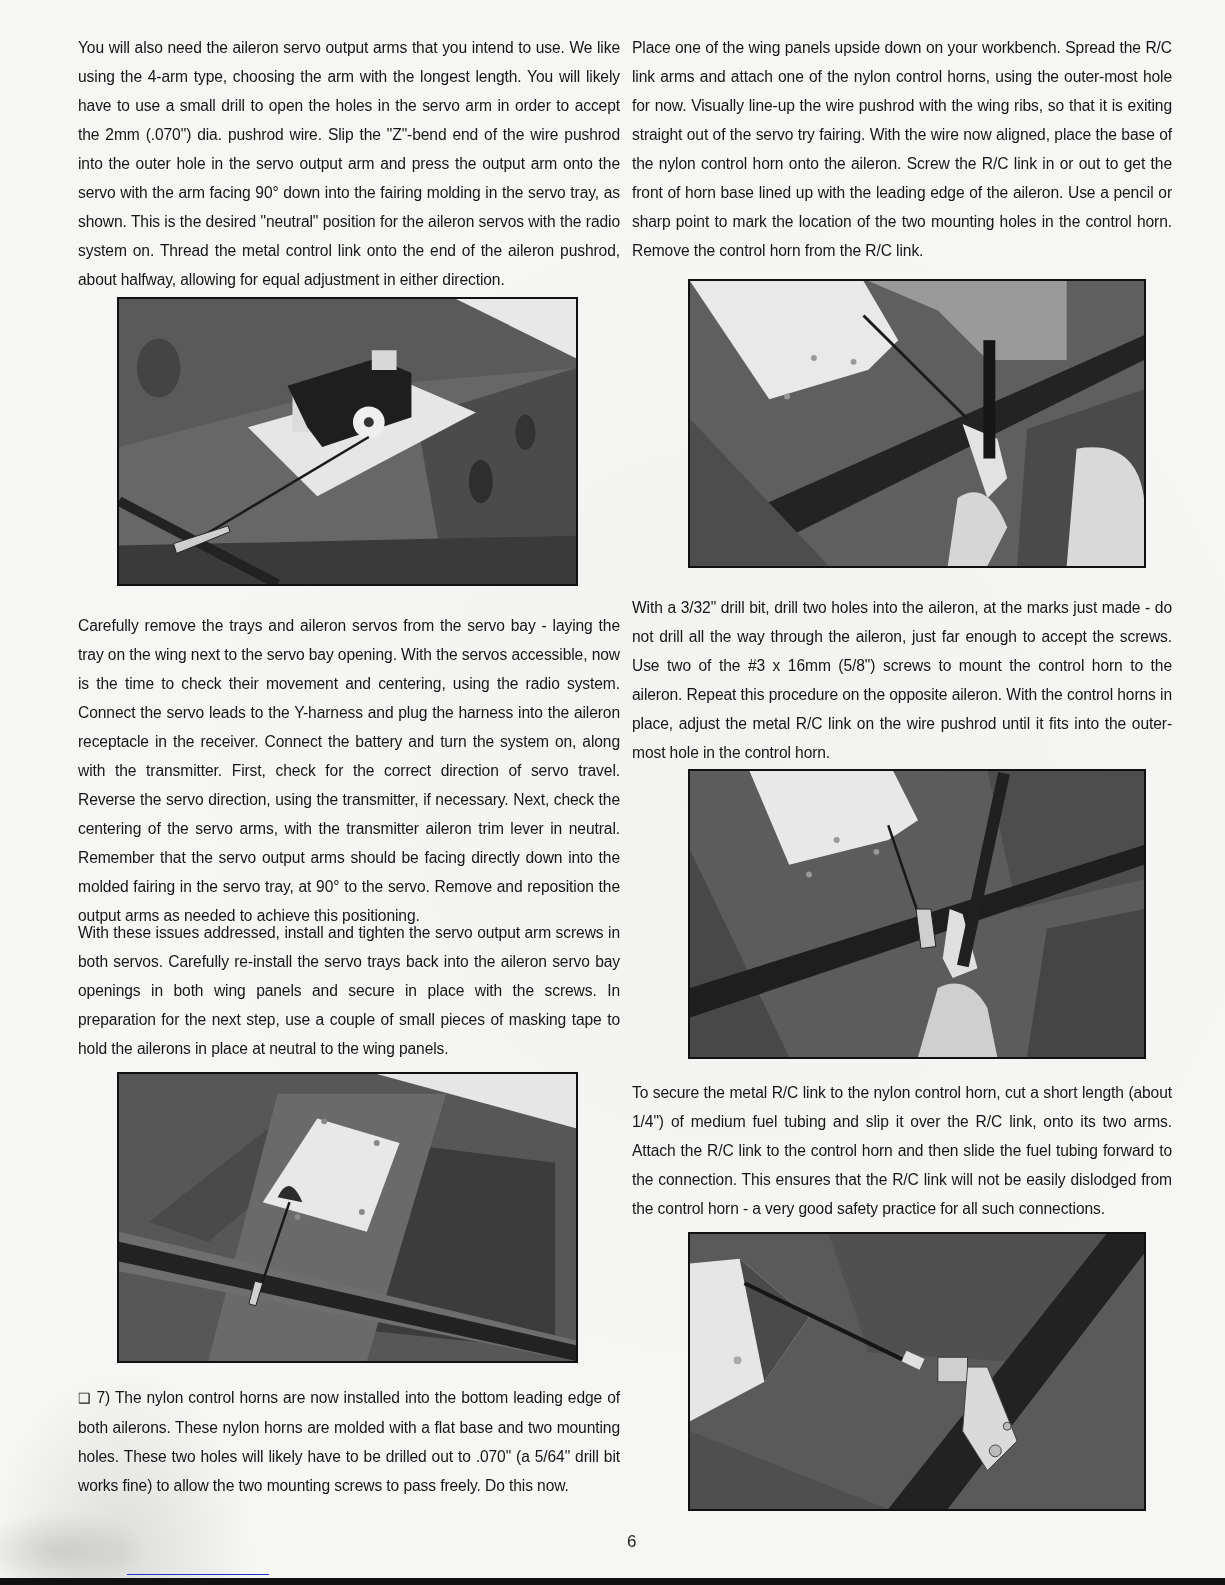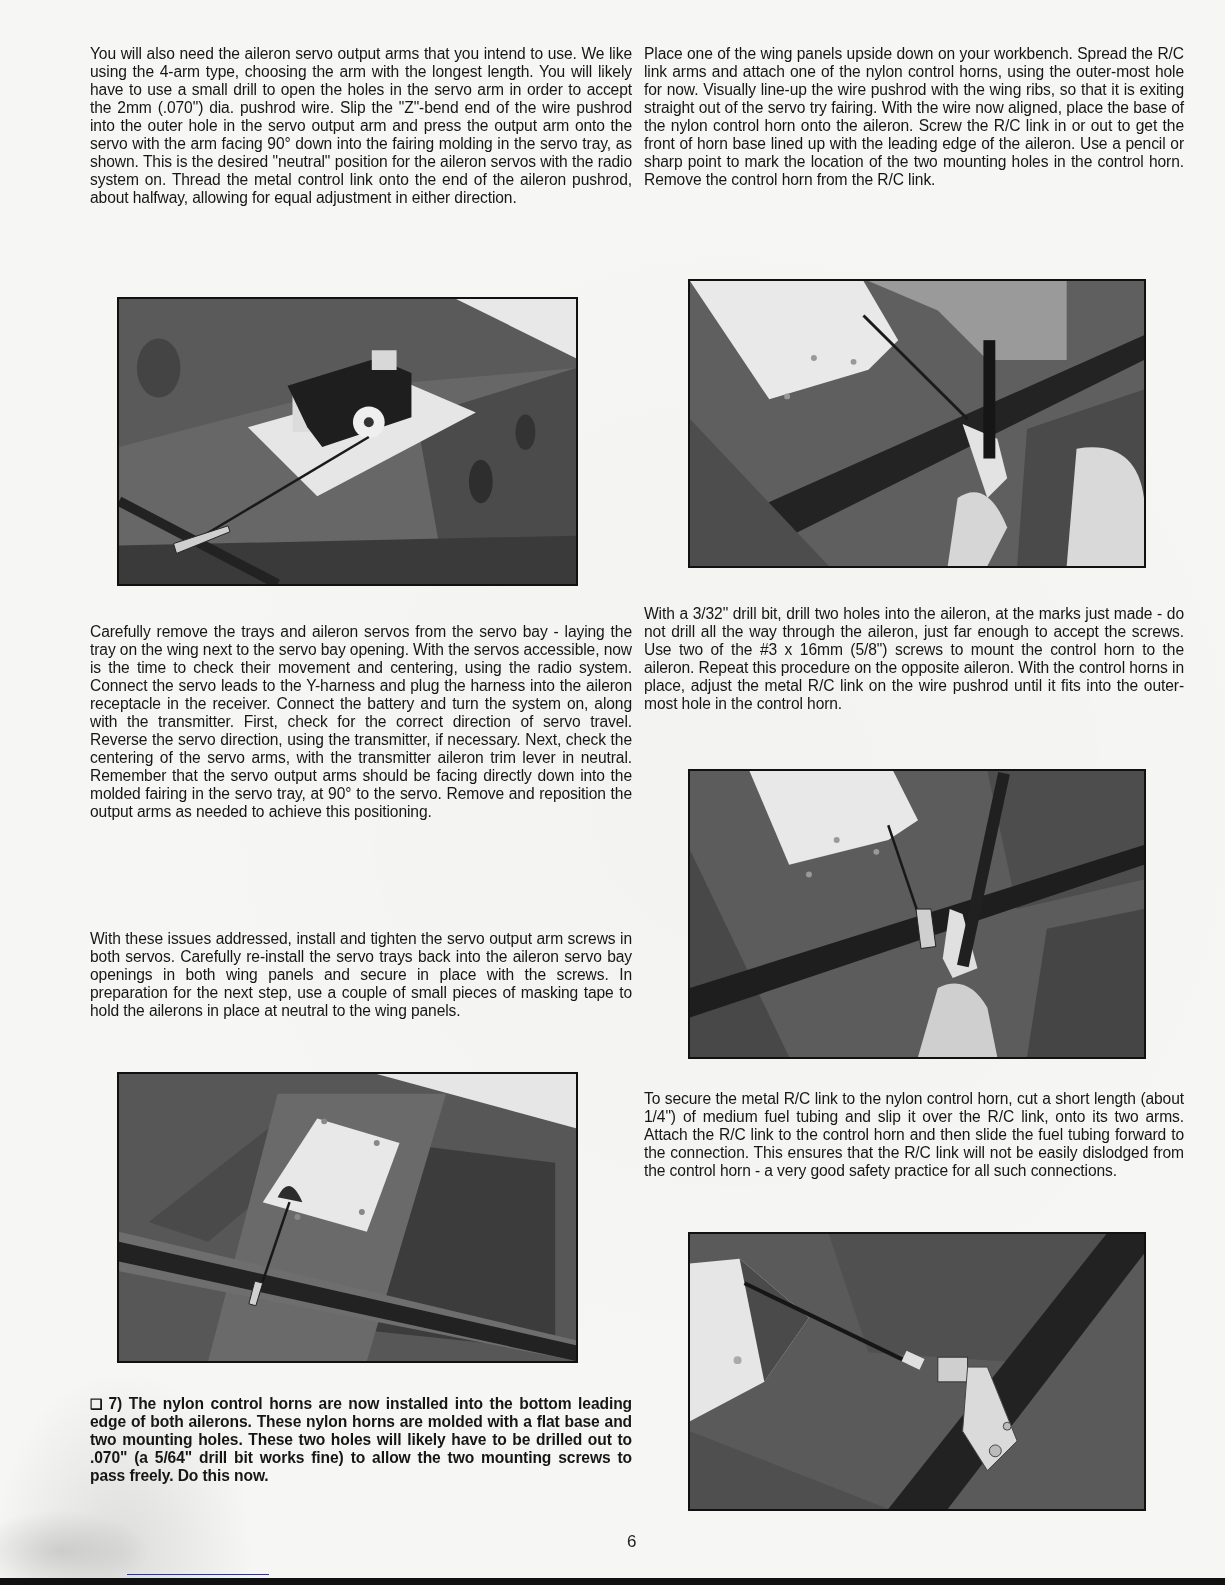--- a/index.html
+++ b/index.html
@@ -12,25 +12,25 @@
   .page-bg {
     position: absolute; inset: 0;
     background:
       radial-gradient(ellipse at 10% 98%, rgba(0,0,0,0.10) 0, rgba(0,0,0,0) 130px),
       radial-gradient(ellipse at 60% 50%, rgba(0,0,0,0.015) 0, rgba(0,0,0,0) 600px),
       #f6f6f4;
   }
   .para {
     position: absolute;
     font-size: 15.6px;
-    line-height: 18px;
+    line-height: 29px;
     text-align: justify;
     text-align-last: left;
     letter-spacing: -0.1px;
-    margin: 12px;
+    margin: 0;
   }
   .col-left { left: 78px; width: 542px; }
   .col-right { left: 632px; width: 540px; }
   .checkbox-glyph { font-size: 14px; margin-right: 6px; }
   .photo {
     position: absolute;
     border: 2px solid #111;
     background: #5d5d5d;
     overflow: hidden;
     box-sizing: border-box;
@@ -100,21 +100,21 @@
     <path d="M160,125 Q172,100 185,130" fill="#2c2c2c"></path>
     <circle cx="207" cy="48" r="3" fill="#888"></circle>
     <circle cx="260" cy="70" r="3" fill="#888"></circle>
     <circle cx="245" cy="140" r="3" fill="#888"></circle>
     <circle cx="180" cy="145" r="3" fill="#888"></circle>
     <line x1="172" y1="130" x2="140" y2="225" stroke="#181818" stroke-width="2.5"></line>
     <polygon points="137,210 145,212 138,235 131,233" fill="#d0d0d0" stroke="#222" stroke-width="1"></polygon>
   </svg>
 </div>
 
-<p class="para col-left" style="top:1383px;font-weight:bold;">
+<p class="para col-left" style="top:1383px;">
   <span class="checkbox-glyph">❑</span><span>7)</span> <span>The nylon control horns are now installed into the bottom leading edge of both ailerons.  These nylon horns are molded with a flat base and two mounting holes.  These two holes will likely have to be drilled out to .070" (a 5/64" drill bit works fine) to allow the two mounting screws to pass freely.  Do this now.</span>
 </p>
 
 <p class="para col-right" style="top:33px;">Place one of the wing panels upside down on your workbench. Spread the R/C link arms and attach one of the nylon control horns, using the outer-most hole for now.  Visually line-up the wire pushrod with the wing ribs, so that it is exiting straight out of the servo try fairing.  With the wire now aligned, place the base of the nylon control horn onto the aileron.  Screw the R/C link in or out to get the front of horn base lined up with the leading edge of the aileron.  Use a pencil or sharp point to mark the location of the two mounting holes in the control horn.  Remove the control horn from the R/C link.</p>
 
 <div class="photo" style="left:688px; top:279px; width:458px; height:289px;">
   <svg viewBox="0 0 458 289" preserveAspectRatio="none">
     <rect width="458" height="289" fill="#5f5f5f"></rect>
     <polygon points="0,0 175,0 210,60 180,90 80,120" fill="#e9e9e9"></polygon>
     <polygon points="180,0 380,0 380,80 300,80 250,30" fill="#9a9a9a"></polygon>

